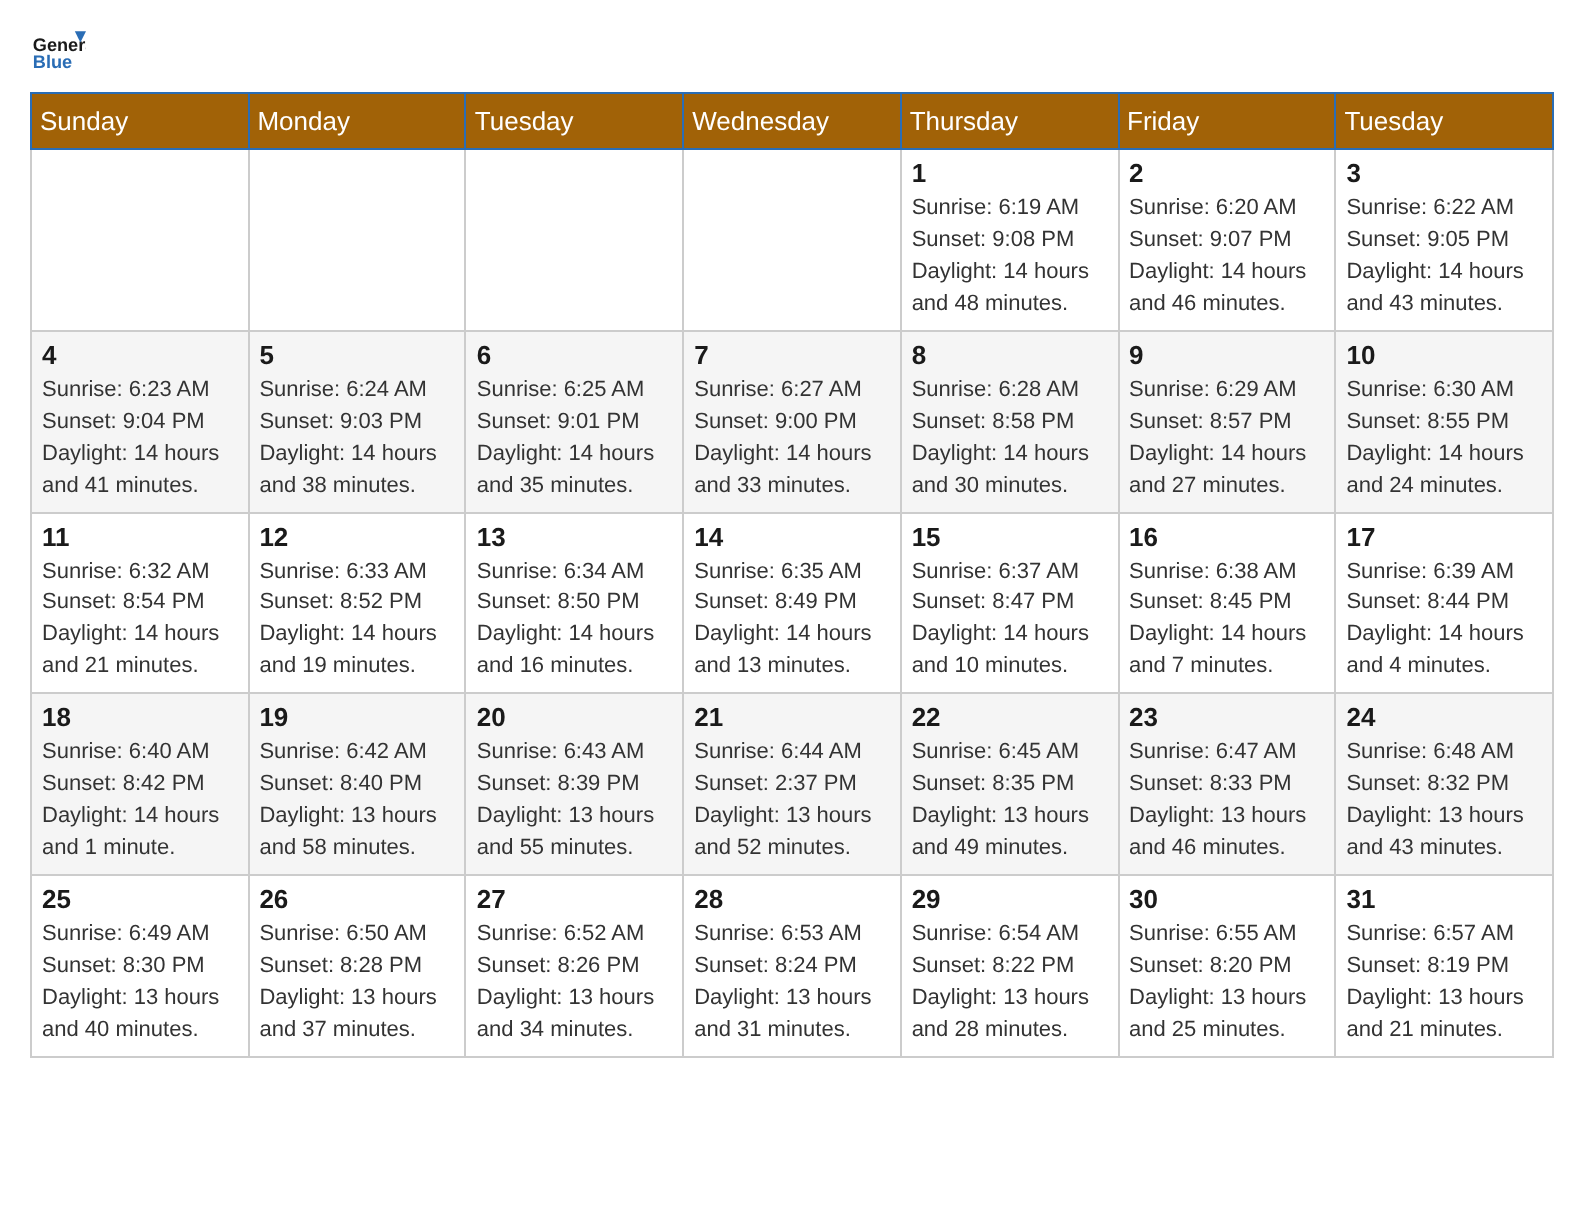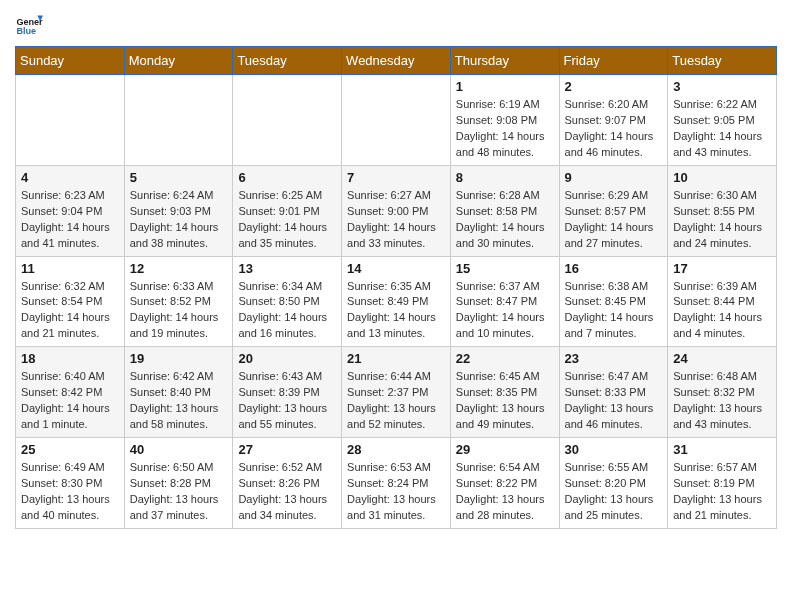--- a/index.html
+++ b/index.html
@@ -286,21 +286,21 @@
       </tr>
       <tr>
         <td>
           <div class="day-number">25</div>
           <div class="day-info" style="white-space: pre-line;">Sunrise: 6:49 AM
 Sunset: 8:30 PM
 Daylight: 13 hours
 and 40 minutes.</div>
         </td>
         <td>
-          <div class="day-number">40</div>
+          <div class="day-number">26</div>
           <div class="day-info" style="white-space: pre-line;">Sunrise: 6:50 AM
 Sunset: 8:28 PM
 Daylight: 13 hours
 and 37 minutes.</div>
         </td>
         <td>
           <div class="day-number">27</div>
           <div class="day-info" style="white-space: pre-line;">Sunrise: 6:52 AM
 Sunset: 8:26 PM
 Daylight: 13 hours

